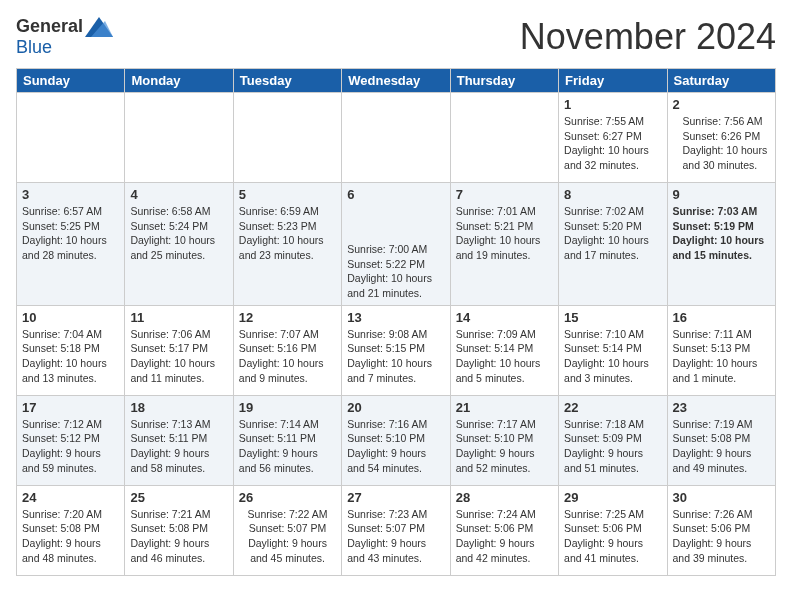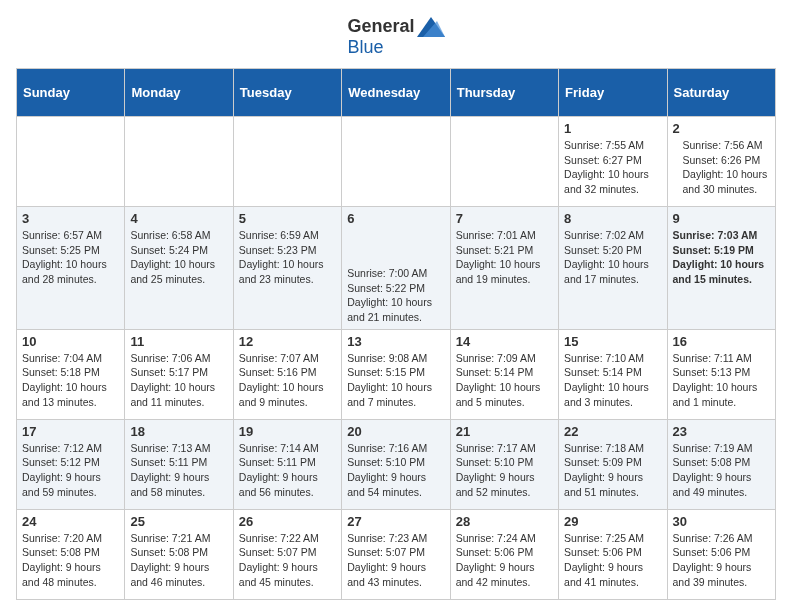--- a/index.html
+++ b/index.html
@@ -5,21 +5,21 @@
     * { box-sizing: border-box; margin: 0; padding: 0; }
     body {
       font-family: Arial, sans-serif;
       background: #fff;
       width: 792px;
       min-height: 612px;
       padding: 16px;
     }
     .header-section {
       display: flex;
-      justify-content: center;
+      justify-content: space-between;
       align-items: flex-start;
       margin-bottom: 10px;
     }
     .logo {
       display: flex;
       flex-direction: column;
       align-items: flex-start;
     }
     .logo-text {
       display: flex;
@@ -54,21 +54,21 @@
     }
     .calendar-table {
       width: 100%;
       border-collapse: collapse;
       table-layout: fixed;
     }
     .calendar-table th {
       background-color: #1a5fa8;
       color: white;
       text-align: left;
-      padding: 16px 6px;
+      padding: 4px 6px;
       font-size: 13px;
       font-weight: bold;
       border: 1px solid #ccc;
     }
     .calendar-table td {
       border: 1px solid #ccc;
       vertical-align: top;
       padding: 4px 5px;
       height: 90px;
       background: #fff;
@@ -101,20 +101,21 @@
     <div class="logo-text">
       <span class="logo-general">General</span>
       <svg class="logo-icon" viewBox="0 0 28 20" xmlns="http://www.w3.org/2000/svg">
         <polygon points="0,20 14,0 28,20" fill="#1a5fa8"></polygon>
         <polygon points="6,20 20,4 28,20" fill="#4a90d9" opacity="0.7"></polygon>
       </svg>
     </div>
     <span class="logo-blue">Blue</span>
   </div>
   <div class="title-section">
+    <div class="month-title">November 2024</div>
   </div>
 </div>
 
 <table class="calendar-table">
   <thead>
     <tr>
     <th>Sunday</th>
         <th>Monday</th>
         <th>Tuesday</th>
         <th>Wednesday</th>
@@ -283,21 +284,21 @@
 Daylight: 9 hours and 48 minutes.</div>
         </td>
         <td>
           <span class="day-number">25</span>
           <div class="day-info" style="white-space: pre-line;">Sunrise: 7:21 AM
 Sunset: 5:08 PM
 Daylight: 9 hours and 46 minutes.</div>
         </td>
         <td>
           <span class="day-number">26</span>
-          <div class="day-info" style="white-space: pre-line;">Sunrise: 7:22 AM
+          <div class="day-info" style="white-space: pre-line; text-align: center;">Sunrise: 7:22 AM
 Sunset: 5:07 PM
 Daylight: 9 hours and 45 minutes.</div>
         </td>
         <td>
           <span class="day-number">27</span>
           <div class="day-info" style="white-space: pre-line;">Sunrise: 7:23 AM
 Sunset: 5:07 PM
 Daylight: 9 hours and 43 minutes.</div>
         </td>
         <td>

